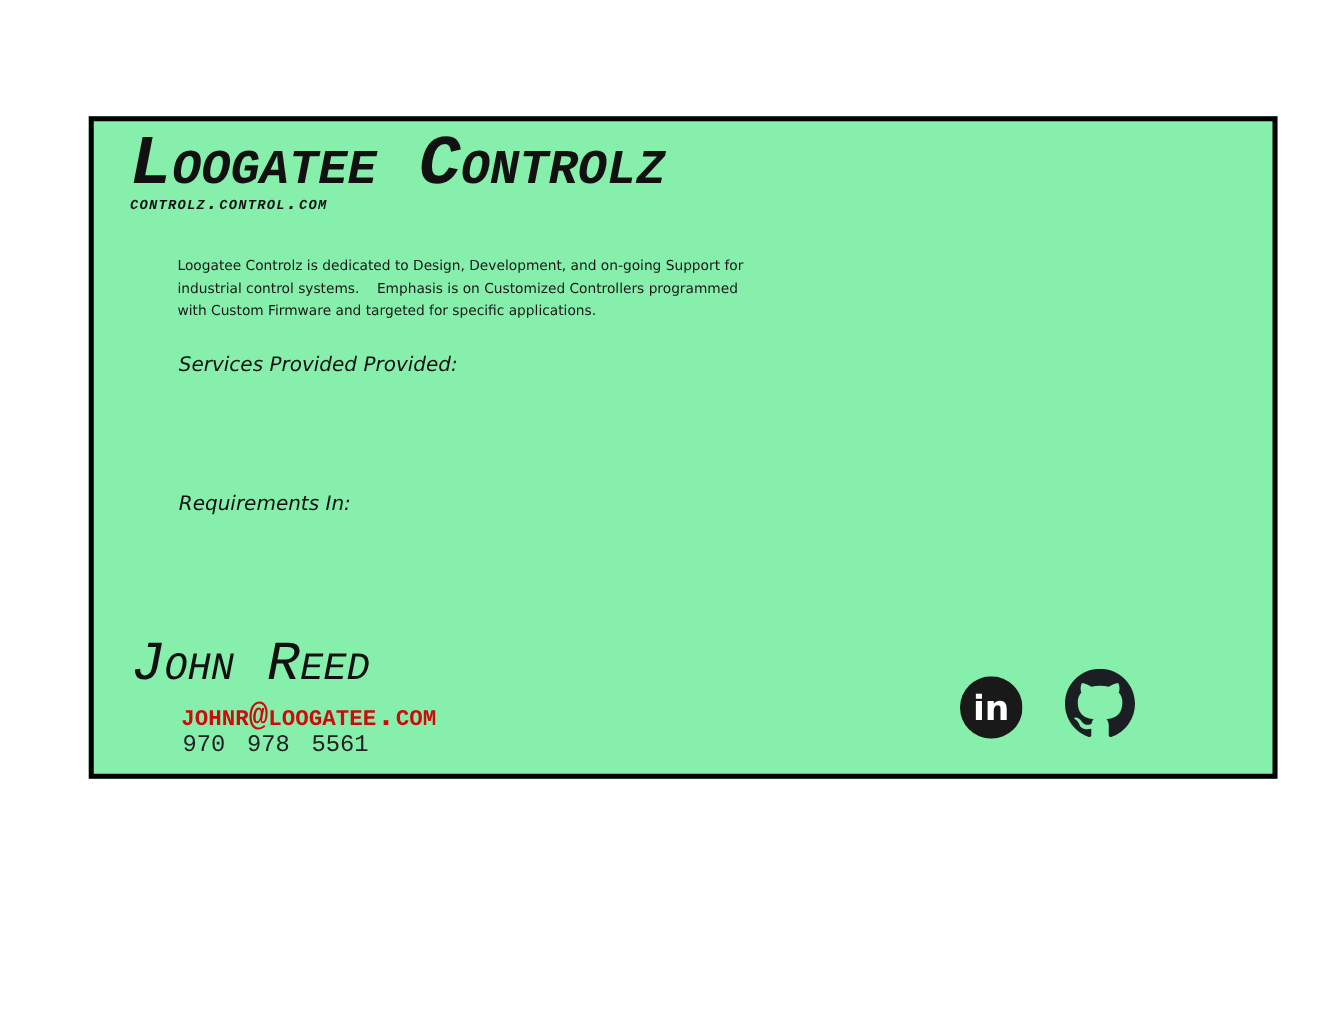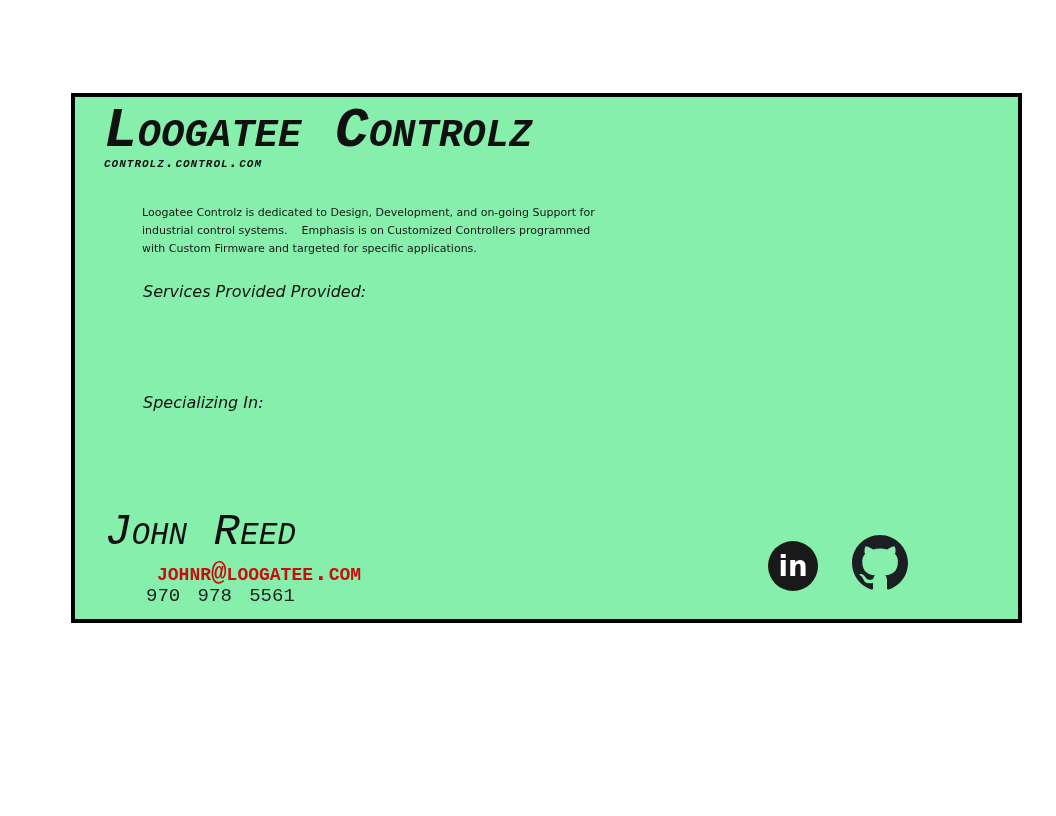--- a/index.html
+++ b/index.html
@@ -97,21 +97,20 @@
     position: absolute;
     left: 70px; top: 463px;
     font-family: "Liberation Mono", monospace;
     font-weight: bold;
     font-variant: small-caps;
     font-size: 26px;
     line-height: 1.0;
     color: var(--accent-red);
     text-decoration: none;
     white-space: nowrap;
-    margin-left: 12px;
   }
   .contact-phone {
     position: absolute;
     left: 71px; top: 490px;
     font-family: "Liberation Mono", monospace;
     font-size: 19px;
     line-height: 1.0;
     word-spacing: 6px;
     color: #222222;
     white-space: nowrap;
@@ -141,21 +140,21 @@
 
   <div class="subtitle">controlz.control.com</div>
 
   <div class="about">Loogatee Controlz is dedicated to Design, Development, and on-going Support for
 industrial control systems.    Emphasis is on Customized Controllers programmed
 with Custom Firmware and targeted for specific applications.</div>
 
   <div class="section-heading heading-services">Services Provided Provided:</div>
 
 
-  <div class="section-heading heading-specializing">Specializing In:</div>
+  <div class="section-heading heading-specializing">Requirements In:</div>
 
 
   <div class="contact-name">John Reed</div>
 
   <a class="contact-email">johnr@loogatee.com</a>
 
   <div class="contact-phone">970 978 5561</div>
 
   <svg class="social-icon linkedin-icon" viewBox="0 0 56 56" xmlns="http://www.w3.org/2000/svg">
     <circle cx="28" cy="28" r="28"></circle>

